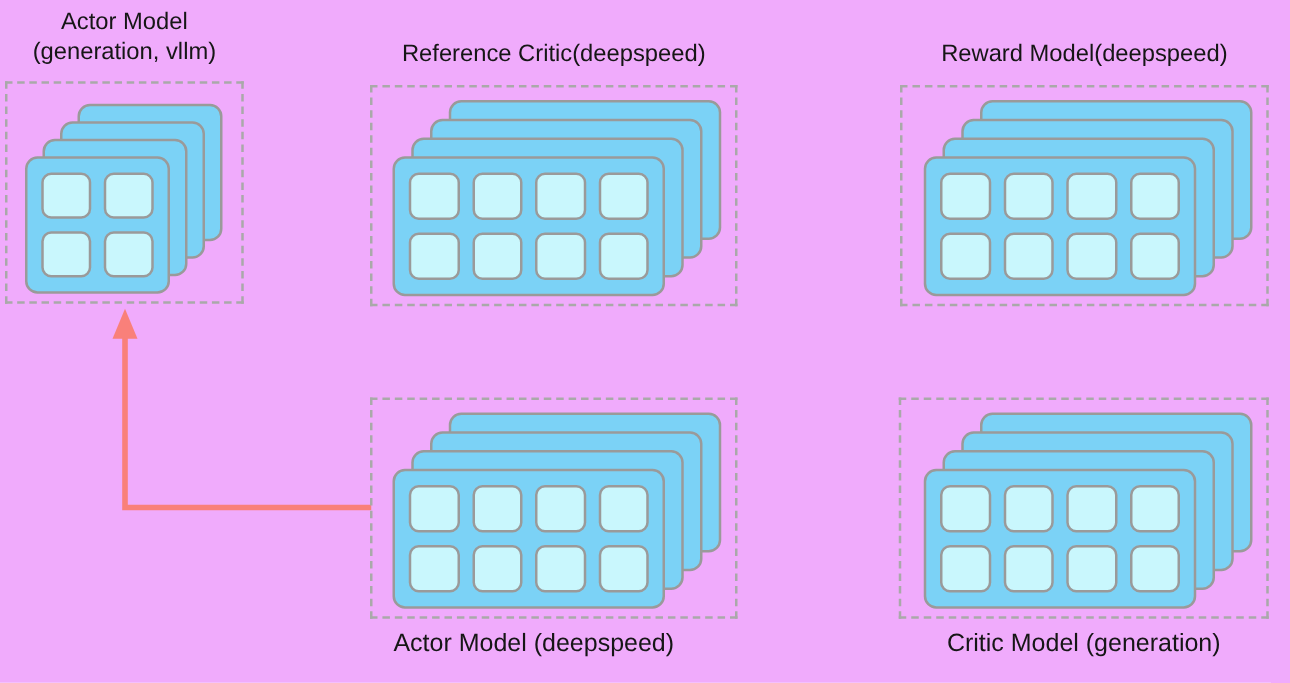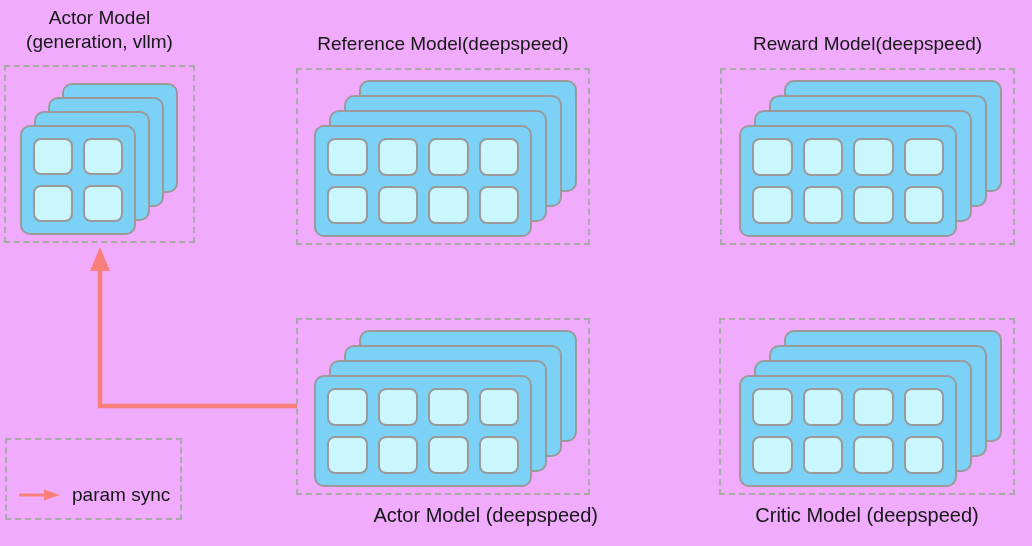--- a/index.html
+++ b/index.html
@@ -99,21 +99,21 @@
             <div class="cell"></div>
             <div class="cell"></div>
             <div class="cell"></div>
             <div class="cell"></div>
           </div>
         </div>
     </div>
   </div>
 
   <div>
-    <div class="model-label" style="left:296px; top:32px; width:294px;">Reference Model(deepspeed)</div>
+    <div class="model-label" style="left:296px; top:32px; width:294px;">Reference Critic(deepspeed)</div>
     <div class="dashed-box" style="left:296px; top:68px; width:294px; height:177px;">
       <div class="stack stack-deepspeed" style="left:16px; top:10px;">
           <div class="card" style="left: calc(var(--step) * 3); top: calc(var(--step) * 0); z-index: 1;"></div>
           <div class="card" style="left: calc(var(--step) * 2); top: calc(var(--step) * 1); z-index: 2;"></div>
           <div class="card" style="left: calc(var(--step) * 1); top: calc(var(--step) * 2); z-index: 3;"></div>
           <div class="card front" style="left: calc(var(--step) * 0); top: calc(var(--step) * 3); z-index: 4; grid-template-columns: repeat(4, 1fr); grid-template-rows: repeat(2, 1fr);">
             <div class="cell"></div>
             <div class="cell"></div>
             <div class="cell"></div>
             <div class="cell"></div>
@@ -158,47 +158,38 @@
             <div class="cell"></div>
             <div class="cell"></div>
             <div class="cell"></div>
             <div class="cell"></div>
             <div class="cell"></div>
             <div class="cell"></div>
             <div class="cell"></div>
           </div>
         </div>
     </div>
-    <div class="model-label bottom" style="left:304px; top:503px; width:294px;text-align:right;">Actor Model (deepspeed)</div>
+    <div class="model-label bottom" style="left:280px; top:503px; width:294px;">Actor Model (deepspeed)</div>
   </div>
 
   <div>
     <div class="dashed-box" style="left:719px; top:318px; width:296px; height:177px;">
       <div class="stack stack-deepspeed" style="left:18px; top:10px;">
           <div class="card" style="left: calc(var(--step) * 3); top: calc(var(--step) * 0); z-index: 1;"></div>
           <div class="card" style="left: calc(var(--step) * 2); top: calc(var(--step) * 1); z-index: 2;"></div>
           <div class="card" style="left: calc(var(--step) * 1); top: calc(var(--step) * 2); z-index: 3;"></div>
           <div class="card front" style="left: calc(var(--step) * 0); top: calc(var(--step) * 3); z-index: 4; grid-template-columns: repeat(4, 1fr); grid-template-rows: repeat(2, 1fr);">
             <div class="cell"></div>
             <div class="cell"></div>
             <div class="cell"></div>
             <div class="cell"></div>
             <div class="cell"></div>
             <div class="cell"></div>
             <div class="cell"></div>
             <div class="cell"></div>
           </div>
         </div>
     </div>
-    <div class="model-label bottom" style="left:719px; top:503px; width:296px;">Critic Model (deepspeed)</div>
+    <div class="model-label bottom" style="left:719px; top:503px; width:296px;">Critic Model (generation)</div>
   </div>
 
-  <div class="legend-box">
-    <div class="legend-row">
-      <svg class="legend-icon" width="44" height="16" viewBox="0 0 44 16">
-        <line class="arrow-line" x1="2" y1="8" x2="28" y2="8"></line>
-        <polygon class="arrow-head" points="43,8 27,2.5 27,13.5"></polygon>
-      </svg>
-      <span class="legend-text">param sync</span>
-    </div>
-  </div>
 
 </div>
 
 </body></html>

